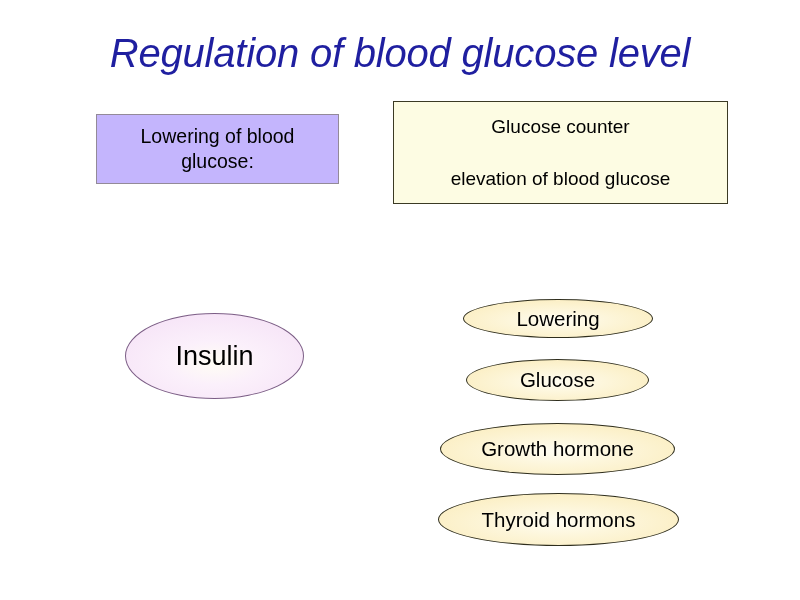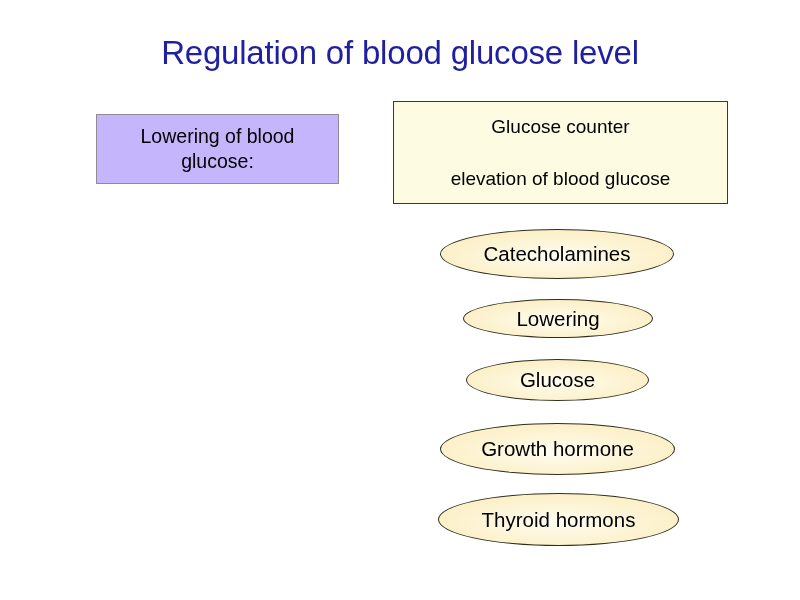--- a/index.html
+++ b/index.html
@@ -21,26 +21,27 @@
     background: #ffffff;
   }
 
   
   #slide-title {
     position: absolute;
     left: 0;
     top: 33px;
     width: 800px;
     text-align: center;
-    font-size: 33px;
+    font-size: 40px;
     line-height: 40px;
     font-weight: normal;
     color: #1f1fa0;
     letter-spacing: -0.2px;
     white-space: nowrap;
+    font-style: italic;
   }
 
   
   .box {
     position: absolute;
     box-sizing: border-box;
     display: flex;
     align-items: center;
     justify-content: center;
     text-align: center;
@@ -155,24 +156,24 @@
   </div>
 
   <div class="box" id="box-counter">
     <span class="box-text">
       <span>Glucose counter</span><br>
       <br>
       <span>elevation of blood glucose</span>
     </span>
   </div>
 
+  <div class="ellipse" id="ellipse-insulin">
+    <span>Insulin</span>
+  </div>
 
-  <div class="ellipse ellipse-cream" id="ellipse-catecholamines">
-    <span>Catecholamines</span>
-  </div>
 
   <div class="ellipse ellipse-cream" id="ellipse-glucagon">
     <span>Lowering</span>
   </div>
 
   <div class="ellipse ellipse-cream" id="ellipse-cortisol">
     <span>Glucose</span>
   </div>
 
   <div class="ellipse ellipse-cream" id="ellipse-growth-hormone">

